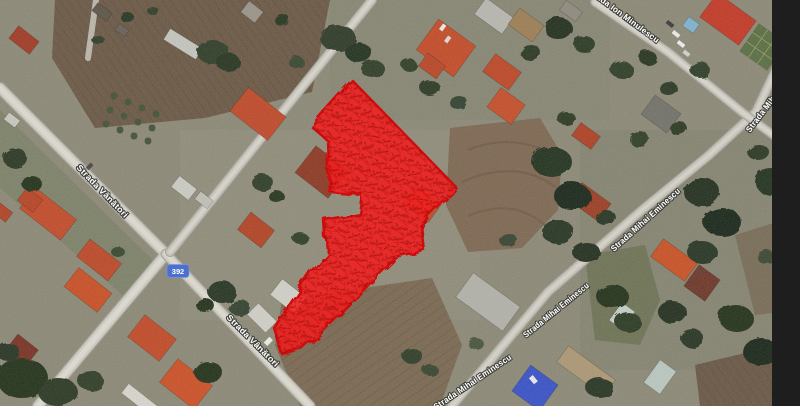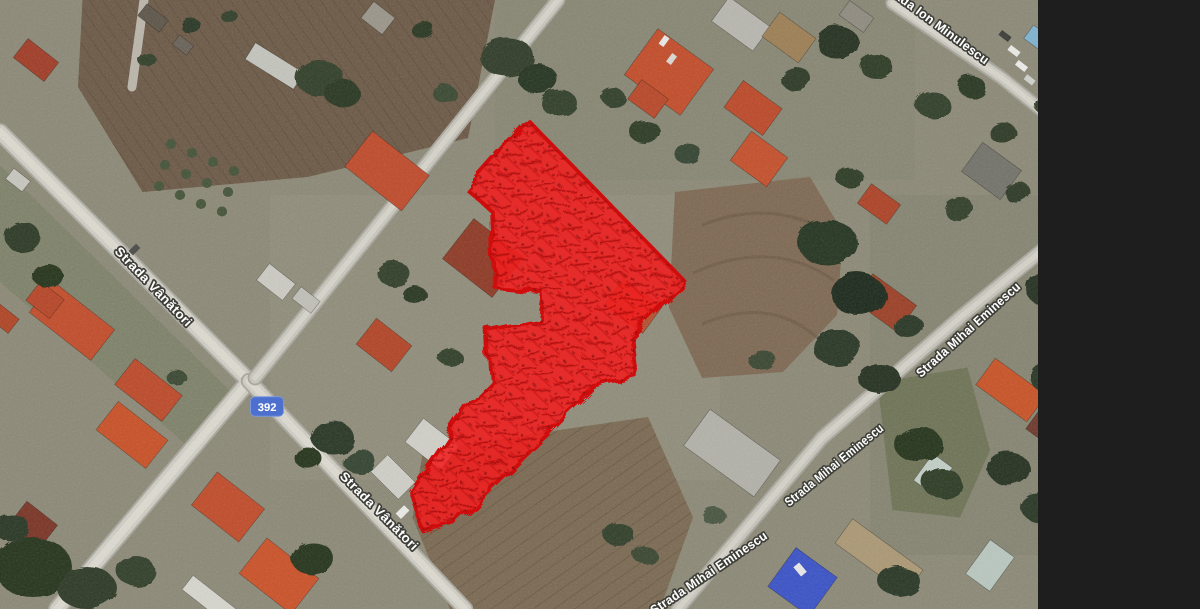--- a/index.html
+++ b/index.html
@@ -1,16 +1,16 @@
 <!DOCTYPE html>
 <html><head>
 <meta charset="utf-8">
 <style>
   html,body{margin:0;padding:0;background:#1e1e1e}
-  .map-frame{position:relative;width:692px;height:406px;overflow:hidden;background:#5eead4;font-family:"Liberation Sans",sans-serif}
+  .map-frame{position:relative;width:772px;height:406px;overflow:hidden;background:#5eead4;font-family:"Liberation Sans",sans-serif}
   .map-frame svg{display:block;width:800px;height:406px}
   .rl{font-family:"Liberation Sans",sans-serif;font-weight:bold;font-size:8.5px;fill:#ffffff;stroke:#3e3e38;stroke-width:2.2px;paint-order:stroke;stroke-linejoin:round;letter-spacing:.2px}
   .sh{font-family:"Liberation Sans",sans-serif;font-weight:bold;font-size:7.5px;fill:#ffffff;text-anchor:middle}
 </style>
 </head>
 <body>
 
 <div class="map-frame">
 <svg viewBox="0 0 800 406" xmlns="http://www.w3.org/2000/svg">
   <defs>

